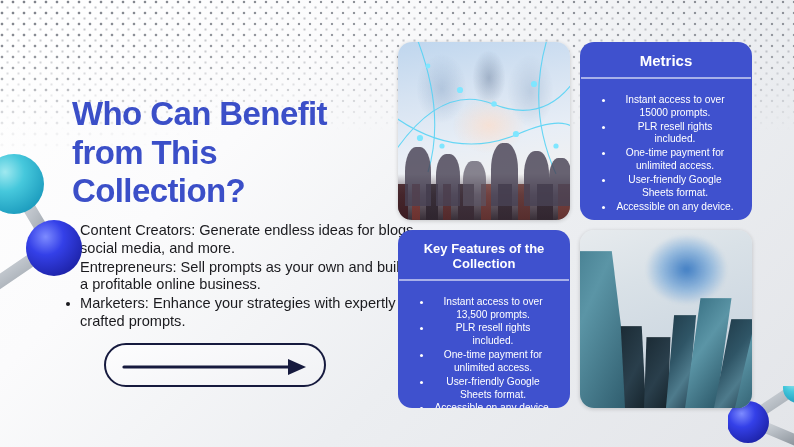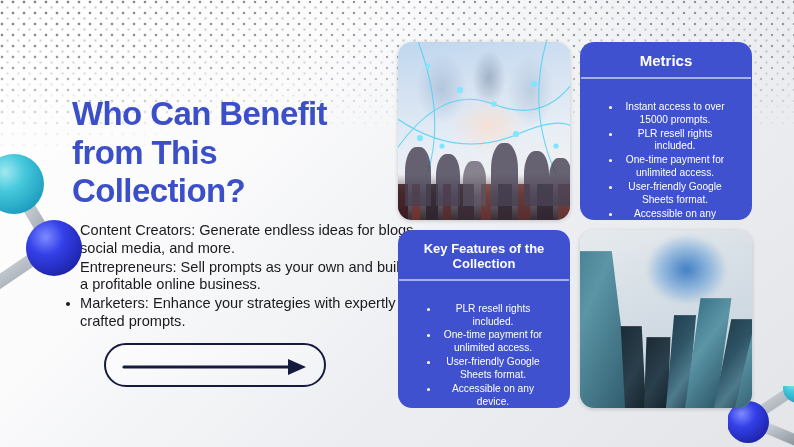--- a/index.html
+++ b/index.html
@@ -82,21 +82,21 @@
 
   
   .card{background:#3f51ce;color:#fff;box-sizing:border-box;}
   .card-head{
     text-align:center;font-weight:bold;font-size:15px;line-height:1.16;
     padding:10px 10px 8px;
   }
   .card-head.two-line{font-size:13px;padding:11px 12px 8px;}
   .card-divider{height:1.5px;background:rgba(255,255,255,.55);margin:0 1px;}
   .card-list{
-    margin:11px;padding:11px 12px 8px 12px;list-style:none;
+    margin:4px;padding:11px 12px 8px 12px;list-style:none;
     font-size:10.2px;line-height:1.26;text-align:center;
   }
   .card-list li{position:relative;margin:0 0 1px 0;padding:0 2px 0 20px;}
   .card-list li:before{
     content:"";position:absolute;left:6px;top:5px;
     width:3px;height:3px;border-radius:50%;background:#fff;
   }
 
   
   .photo{position:absolute;inset:0;}
@@ -239,20 +239,21 @@
       <li>One-time payment for unlimited access.</li>
       <li>User-friendly Google Sheets format.</li>
       <li>Accessible on any device.</li>
     </ul>
   </div>
 
   <div class="tile card tile-c">
     <div class="card-head two-line">Key Features of the Collection</div>
     <div class="card-divider"></div>
     <ul class="card-list">
+      <li>Instant access to over 13,500 prompts.</li>
       <li>PLR resell rights included.</li>
       <li>One-time payment for unlimited access.</li>
       <li>User-friendly Google Sheets format.</li>
       <li>Accessible on any device.</li>
     </ul>
   </div>
 
   <div class="tile tile-img tile-d">
     <div class="photo">
       <div class="pd-sky"></div>

